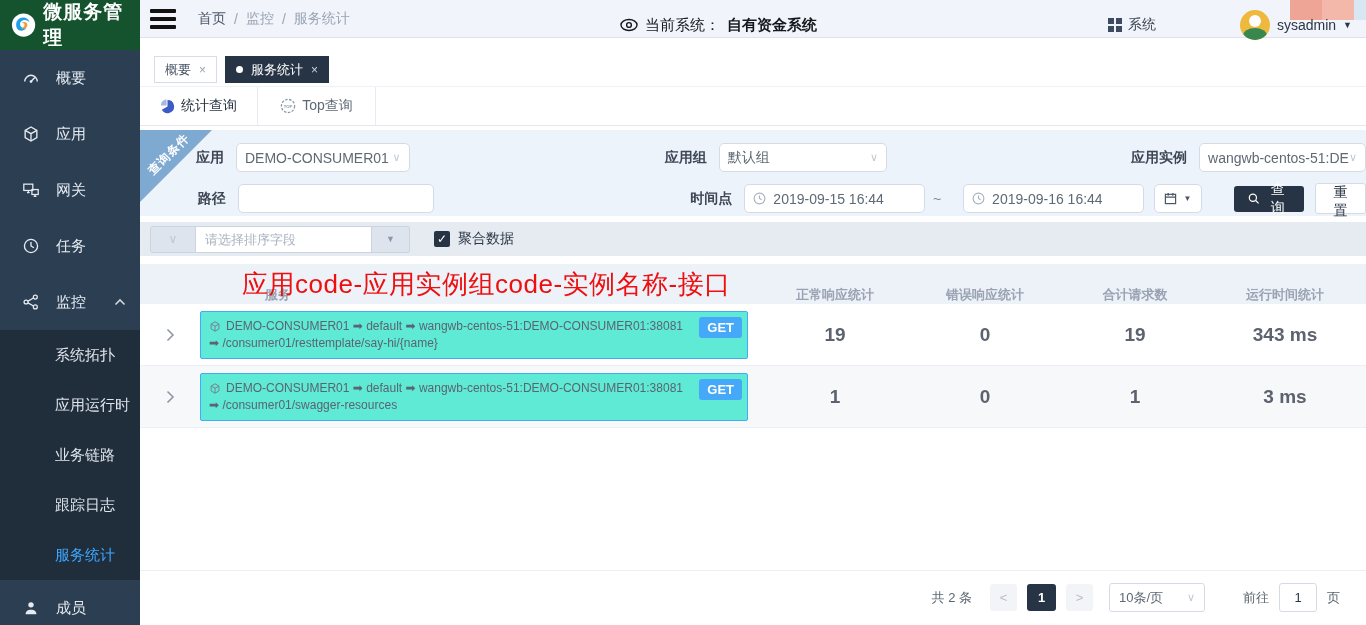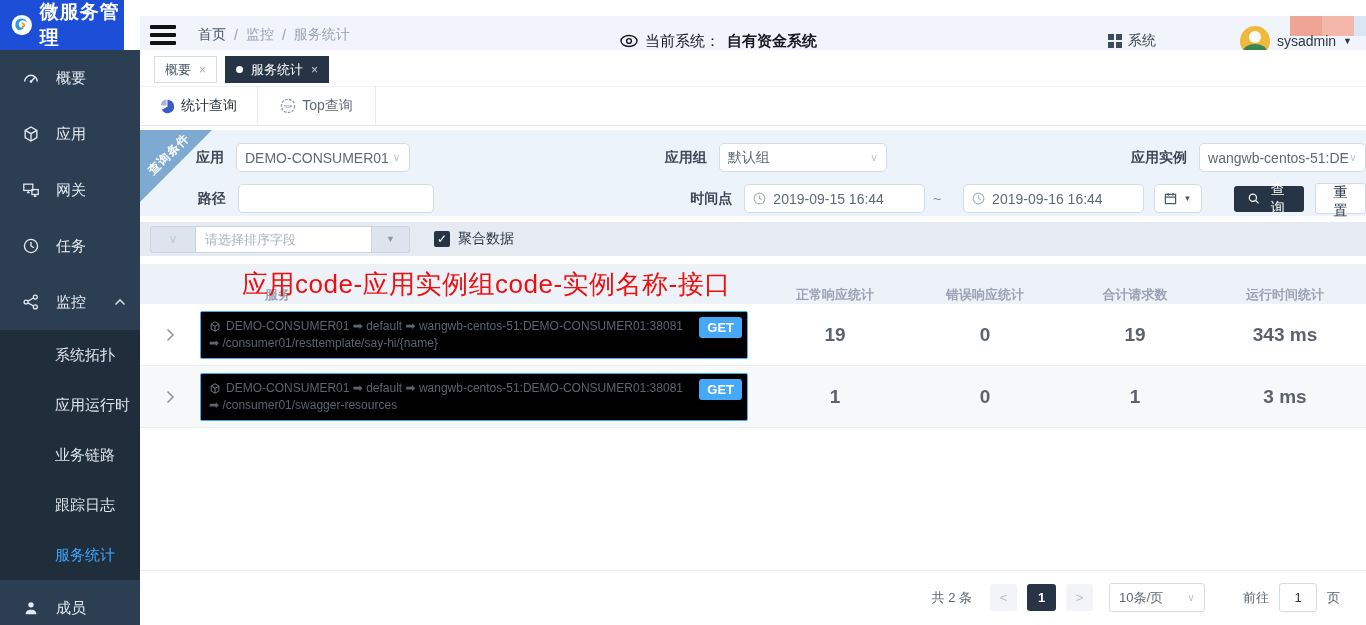--- a/index.html
+++ b/index.html
@@ -1,24 +1,24 @@
 <!DOCTYPE html>
 <html><head>
 <meta charset="utf-8">
 <style>
   * { margin:0; padding:0; box-sizing:border-box; }
   html,body { width:1366px; height:625px; }
   body { font-family:"Liberation Sans", sans-serif; background:#fff; }
   .app { position:relative; width:1366px; height:625px; overflow:hidden; background:#fff; }
 
   
-  .logo { position:absolute; left:0; top:0; width:124px; height:50px; background:#1d4ed8;
+  .logo { position:absolute; left:0; top:0; width:140px; height:50px; background:#14532d;
           display:flex; align-items:center; gap:6px; padding-left:10px; z-index:5; }
   .logo-text { color:#fff; font-size:19px; font-weight:bold; letter-spacing:1px; }
-  .header { position:absolute; left:140px; top:16px; right:0; height:38px; background:#f1f4fa;
+  .header { position:absolute; left:140px; top:0; right:0; height:38px; background:#f1f4fa;
             border-bottom:1px solid #dde2ec; display:flex; align-items:center; }
   .hamburger { width:26px; height:20px; margin-left:10px; display:flex; flex-direction:column;
                justify-content:space-between; cursor:pointer; }
   .hamburger span { display:block; height:4px; background:#111; border-radius:1px; }
   .breadcrumb { display:flex; align-items:center; gap:8px; margin-left:22px; font-size:14px; }
   .bc-home { color:#4c5668; }
   .bc-sep, .bc-dim { color:#9aa4b4; }
   .sys-center { position:absolute; left:480px; top:0; height:50px; display:flex; align-items:center;
                 gap:7px; font-size:15px; color:#16181d; }
   .mask { position:absolute; top:0; height:20px; }
@@ -105,21 +105,21 @@
   .col-expand { width:60px; } .col-service { width:560px; } .col-num { width:150px; text-align:center; }
   .th { font-size:13px; color:#9aa3b3; font-weight:bold; }
   .th-service { padding-left:65px; }
   .annotation { position:absolute; left:102px; top:50%; transform:translateY(-50%);
                 color:#ee0f0f; font-size:26px; white-space:nowrap; letter-spacing:0.5px; }
 
   .trow { display:flex; align-items:center; height:62px; border-bottom:1px solid #eceff4; }
   .trow.striped { background:#f6f8fa; }
   .expand-cell { width:60px; display:flex; justify-content:center; cursor:pointer; }
   .svc-cell { width:560px; }
-  .svc-box { position:relative; margin-right:12px; height:48px; border:1px solid #45a8f8; background:#000000;
+  .svc-box { position:relative; margin-right:12px; height:48px; border:1px solid #45a8f8; background:#5eead4;
              border-radius:2px; padding:6px 64px 6px 8px; display:flex; flex-direction:column; justify-content:flex-end; }
   .svc-line { font-size:12px; color:#5a6472; line-height:17px; display:flex; align-items:center; gap:5px;
               white-space:nowrap; }
   .get-badge { position:absolute; right:5px; top:5px; background:#45a8f8; color:#fff; font-size:13px;
                font-weight:bold; padding:3px 8px; border-radius:3px; }
   .num { width:150px; text-align:center; font-size:19px; font-weight:bold; color:#5c636e; }
 
   .pager { position:absolute; left:0; right:0; top:520px; border-top:1px solid #ebeef2; height:54px;
            display:flex; align-items:center; justify-content:flex-end; padding-right:26px; gap:10px; }
   .pg-total { font-size:13px; color:#5c6670; margin-right:8px; }

